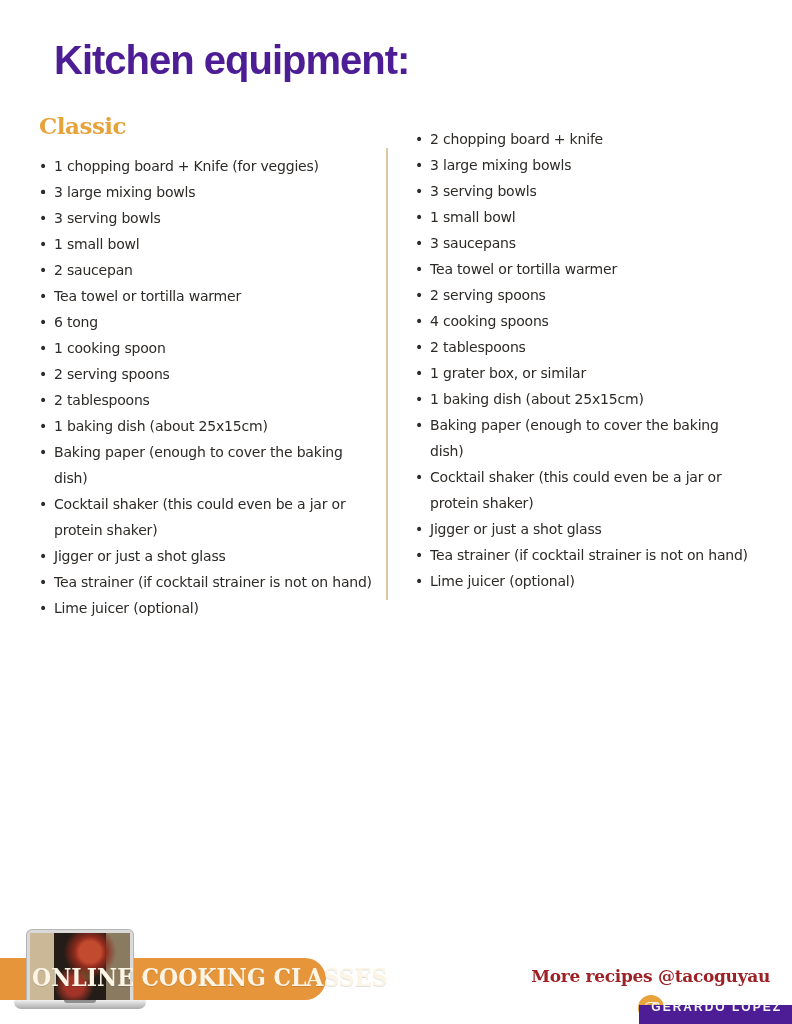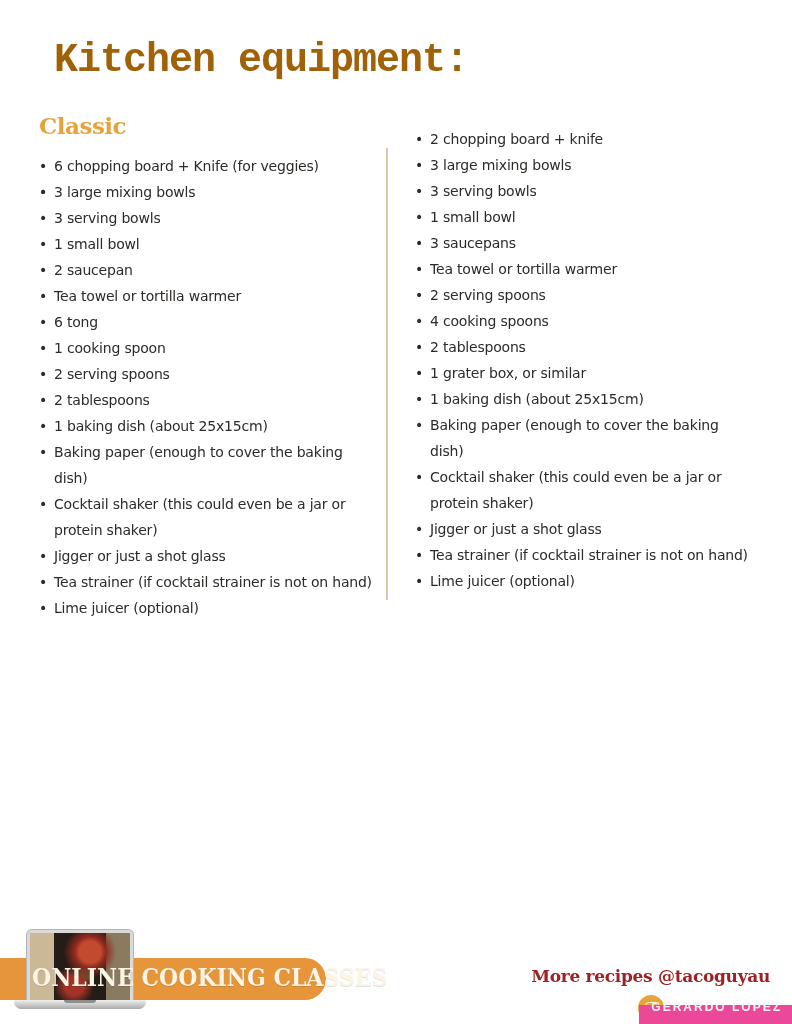--- a/index.html
+++ b/index.html
@@ -9,25 +9,25 @@
     width:792px; height:1024px;
     margin:0 auto;
     background:#ffffff;
     overflow:hidden;
     font-family:"DejaVu Sans", sans-serif;
   }
 
   
   .page-title {
     position:absolute; left:54px; top:38px;
-    font-family:Liberation Mono, monospace;
+    font-family:Liberation Sans, sans-serif;
     font-weight:bold;
     font-size:40px;
     letter-spacing:-1px;
-    color:#a16207;
+    color:#4c1d95;
   }
 
   
   .columns {
     position:absolute; left:39px; top:112px;
     width:716px;
     display:flex;
   }
   .col { width:340px; }
   .col.left  { margin-right:36px; }
@@ -148,21 +148,21 @@
     position:absolute; left:11px; top:11px;
     width:4px; height:4px;
     border:1.4px solid #fdf7ea;
     border-radius:50%;
   }
 
   
   .watermark {
     position:absolute; right:0; top:1005px;
     height:19px;
-    background:#ec4899;
+    background:#4c1d95;
     display:flex; align-items:center;
     padding:0 10px 16px 12px;
     z-index:4;
   }
   .watermark span {
     font-family:"Liberation Sans", sans-serif;
     font-weight:bold;
     font-size:12px;
     letter-spacing:2px;
     color:#f5f5f5;
@@ -175,21 +175,21 @@
 <div class="page">
 
   <h1 class="page-title">Kitchen equipment:</h1>
 
   <div class="columns">
     <div class="divider"></div>
 
     <div class="col left">
       <div class="col-header">Classic</div>
       <ul class="equip-list">
-          <li><span class="bullet">•</span><span>6 chopping board + Knife (for veggies)</span></li>
+          <li><span class="bullet">•</span><span>1 chopping board + Knife (for veggies)</span></li>
           <li><span class="bullet">•</span></li>
           <li><span class="bullet">•</span><span>3 large mixing bowls</span></li>
           <li><span class="bullet">•</span><span>3 serving bowls</span></li>
           <li><span class="bullet">•</span><span>1 small bowl</span></li>
           <li><span class="bullet">•</span><span>2 saucepan</span></li>
           <li><span class="bullet">•</span><span>Tea towel or tortilla warmer</span></li>
           <li><span class="bullet">•</span><span>6 tong</span></li>
           <li><span class="bullet">•</span><span>1 cooking spoon</span></li>
           <li><span class="bullet">•</span><span>2 serving spoons</span></li>
           <li><span class="bullet">•</span><span>2 tablespoons</span></li>

